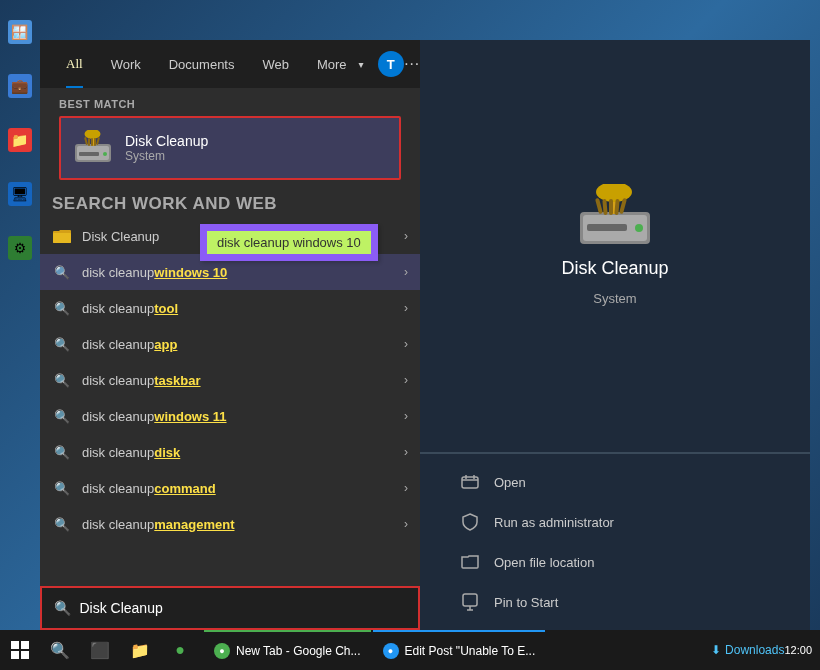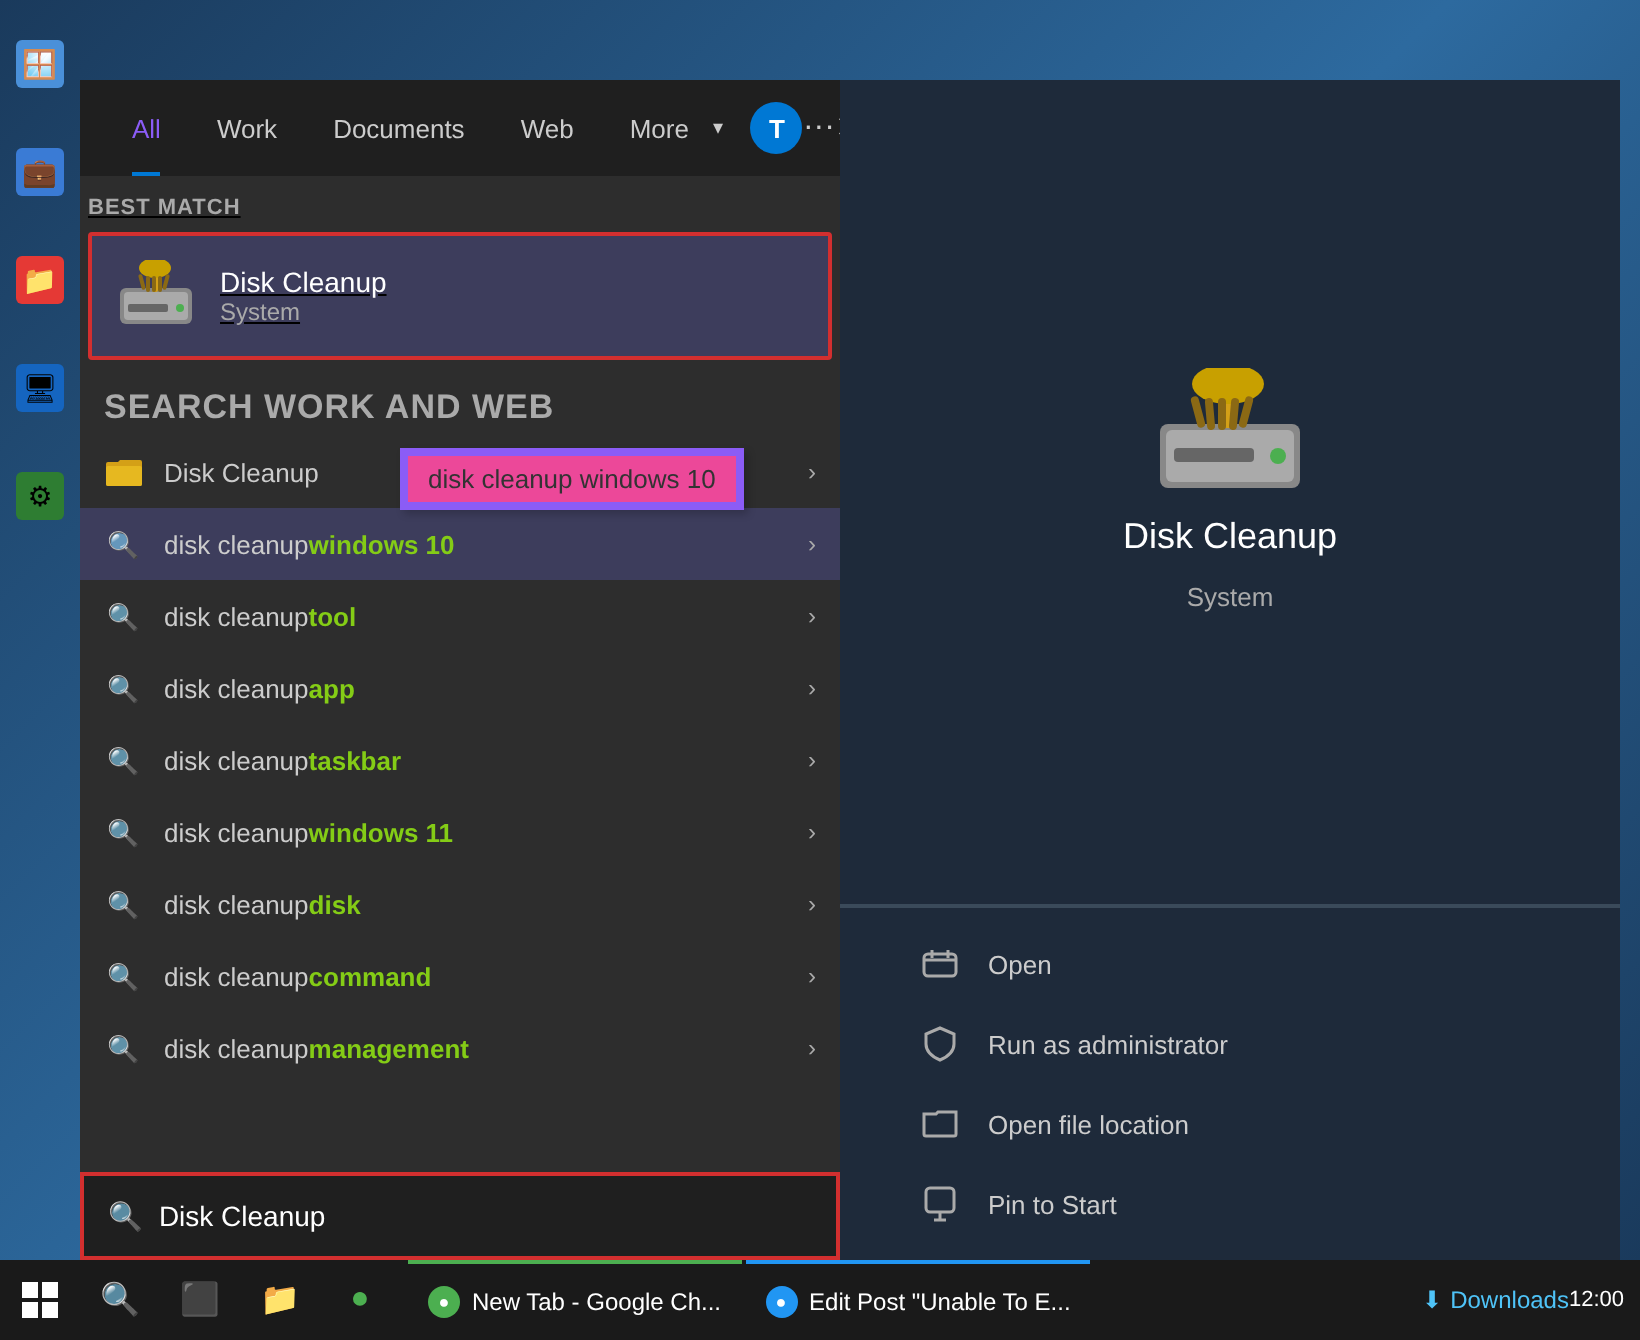--- a/index.html
+++ b/index.html
@@ -24,50 +24,50 @@
     .desktop-icons { position: absolute; top: 0; left: 0; width: 40px; height: 630px; display: flex; flex-direction: column; align-items: center; padding-top: 20px; gap: 30px; }
     .desktop-icon-item { width: 36px; display: flex; flex-direction: column; align-items: center; gap: 2px; cursor: pointer; }
     .desktop-icon-item .icon-img { width: 24px; height: 24px; background: #4a90d9; border-radius: 3px; display: flex; align-items: center; justify-content: center; font-size: 14px; }
 
     
     .search-panel { position: absolute; bottom: 40px; left: 40px; width: 380px; height: 590px; background: #2d2d2d; display: flex; flex-direction: column; }
 
     
     .tabs { display: flex; align-items: center; background: #1f1f1f; height: 48px; padding: 0 12px; gap: 0; }
     .tab { padding: 0 14px; height: 48px; display: flex; align-items: center; cursor: pointer; color: #ccc; font-size: 13px; position: relative; }
-    .tab.active { color: #8b5cf6; }
+    .tab.active { color: #fef9c3; font-family: Liberation Serif, serif; }
     .tab.active::after { content: ''; position: absolute; bottom: 0; left: 14px; right: 14px; height: 2px; background: #0078d4; }
     .tab-more { display: flex; align-items: center; gap: 10px; }
     .tab-spacer { flex: 1; }
     .tab-btn { width: 36px; height: 36px; display: flex; align-items: center; justify-content: center; cursor: pointer; color: #ccc; font-size: 16px; border-radius: 4px; }
 
     
-    .best-match-section { padding: 10px 4px 4px; text-decoration: underline; }
+    .best-match-section { padding: 10px 19px 4px; }
     .section-label { color: #aaa; font-size: 11px; font-weight: 600; margin-bottom: 6px; text-transform: uppercase; letter-spacing: 0.5px; }
     .best-match-item { background: #3d3d5c; border: 2px solid #d32f2f; border-radius: 2px; padding: 10px 12px; display: flex; align-items: center; gap: 12px; cursor: pointer; }
     .best-match-icon { width: 40px; height: 40px; display: flex; align-items: center; justify-content: center; }
     .best-match-text { display: flex; flex-direction: column; }
     .best-match-title { color: white; font-size: 14px; font-weight: 500; }
     .best-match-subtitle { color: #aaa; font-size: 12px; }
 
     
     .sww-label { padding: 10px 12px 4px; color: #aaa; font-size: 17px; font-weight: 600; text-transform: uppercase; letter-spacing: 0.5px; }
 
     
     .suggestion-list { flex: 1; overflow: hidden; }
     .suggestion-item { display: flex; align-items: center; height: 36px; padding: 0 12px; cursor: pointer; position: relative; }
     .suggestion-item:hover, .suggestion-item.highlighted { background: #3d3d5c; }
     .suggestion-icon { width: 20px; height: 20px; display: flex; align-items: center; justify-content: center; color: #ccc; font-size: 13px; margin-right: 10px; flex-shrink: 0; }
     .suggestion-text { flex: 1; font-size: 13px; color: #ccc; display: flex; gap: 0; }
     .suggestion-text .prefix { color: #ccc; }
-    .suggestion-text .bold { color: #84cc16; font-weight: 600; }
+    .suggestion-text .bold { color: #fde047; font-weight: 600; text-decoration: underline; }
     .suggestion-arrow { color: #aaa; font-size: 12px; }
 
     
-    .tooltip-popup { position: absolute; left: 168px; top: 274px; background: #ec4899; border: 4px solid #8b5cf6; padding: 4px 10px; font-size: 13px; color: #333; white-space: nowrap; z-index: 200; box-shadow: 2px 2px 4px rgba(0,0,0,0.2); }
+    .tooltip-popup { position: absolute; left: 168px; top: 274px; background: #bef264; border: 7px solid #8b5cf6; padding: 4px 10px; font-size: 13px; color: #333; white-space: nowrap; z-index: 200; box-shadow: 2px 2px 4px rgba(0,0,0,0.2); }
 
     
     .search-input-container { border: 2px solid #d32f2f; background: #1f1f1f; display: flex; align-items: center; padding: 0 12px; height: 44px; }
     .search-input-icon { color: #aaa; font-size: 14px; margin-right: 8px; }
     .search-input { flex: 1; background: transparent; border: none; outline: none; color: white; font-size: 14px; font-family: inherit; }
 
     
     .right-panel { position: absolute; bottom: 40px; left: 420px; width: 390px; height: 590px; background: #1e2a3a; display: flex; flex-direction: column; }
     .right-panel-top { flex: 1; display: flex; flex-direction: column; align-items: center; justify-content: center; gap: 12px; border-bottom: 1px solid #3a4a5a; }
     .right-panel-icon { width: 80px; height: 60px; display: flex; align-items: center; justify-content: center; }

